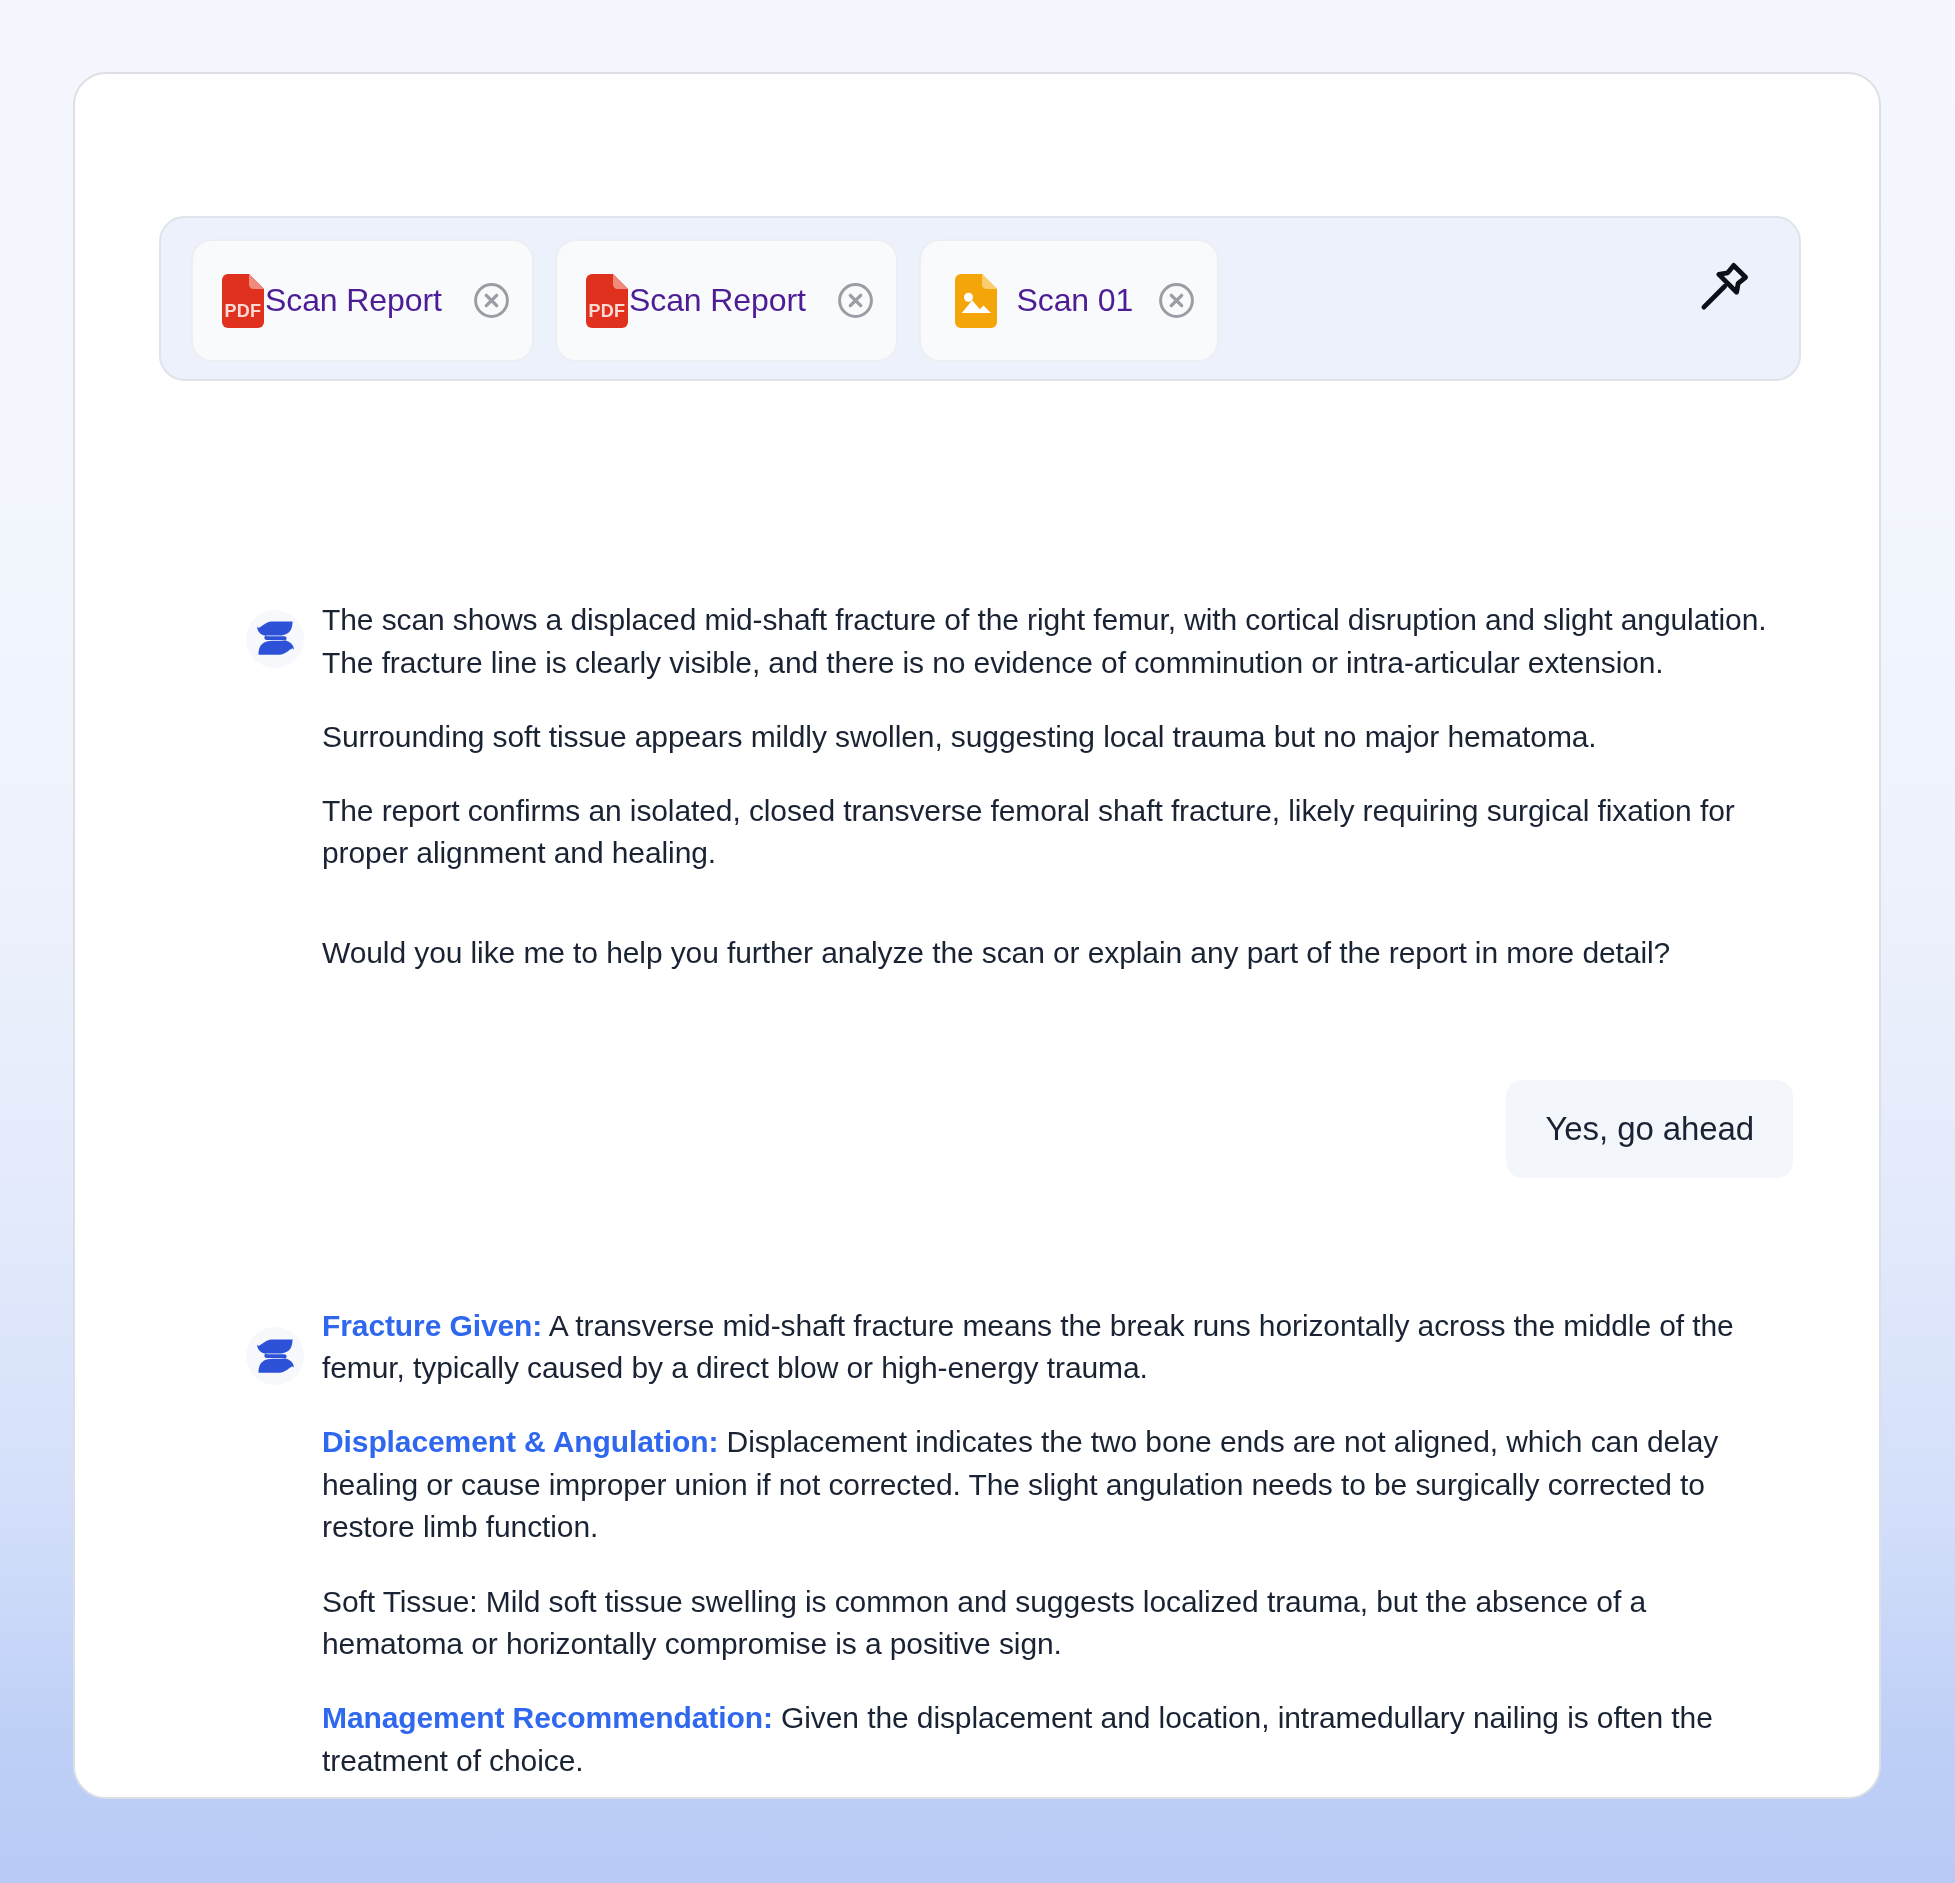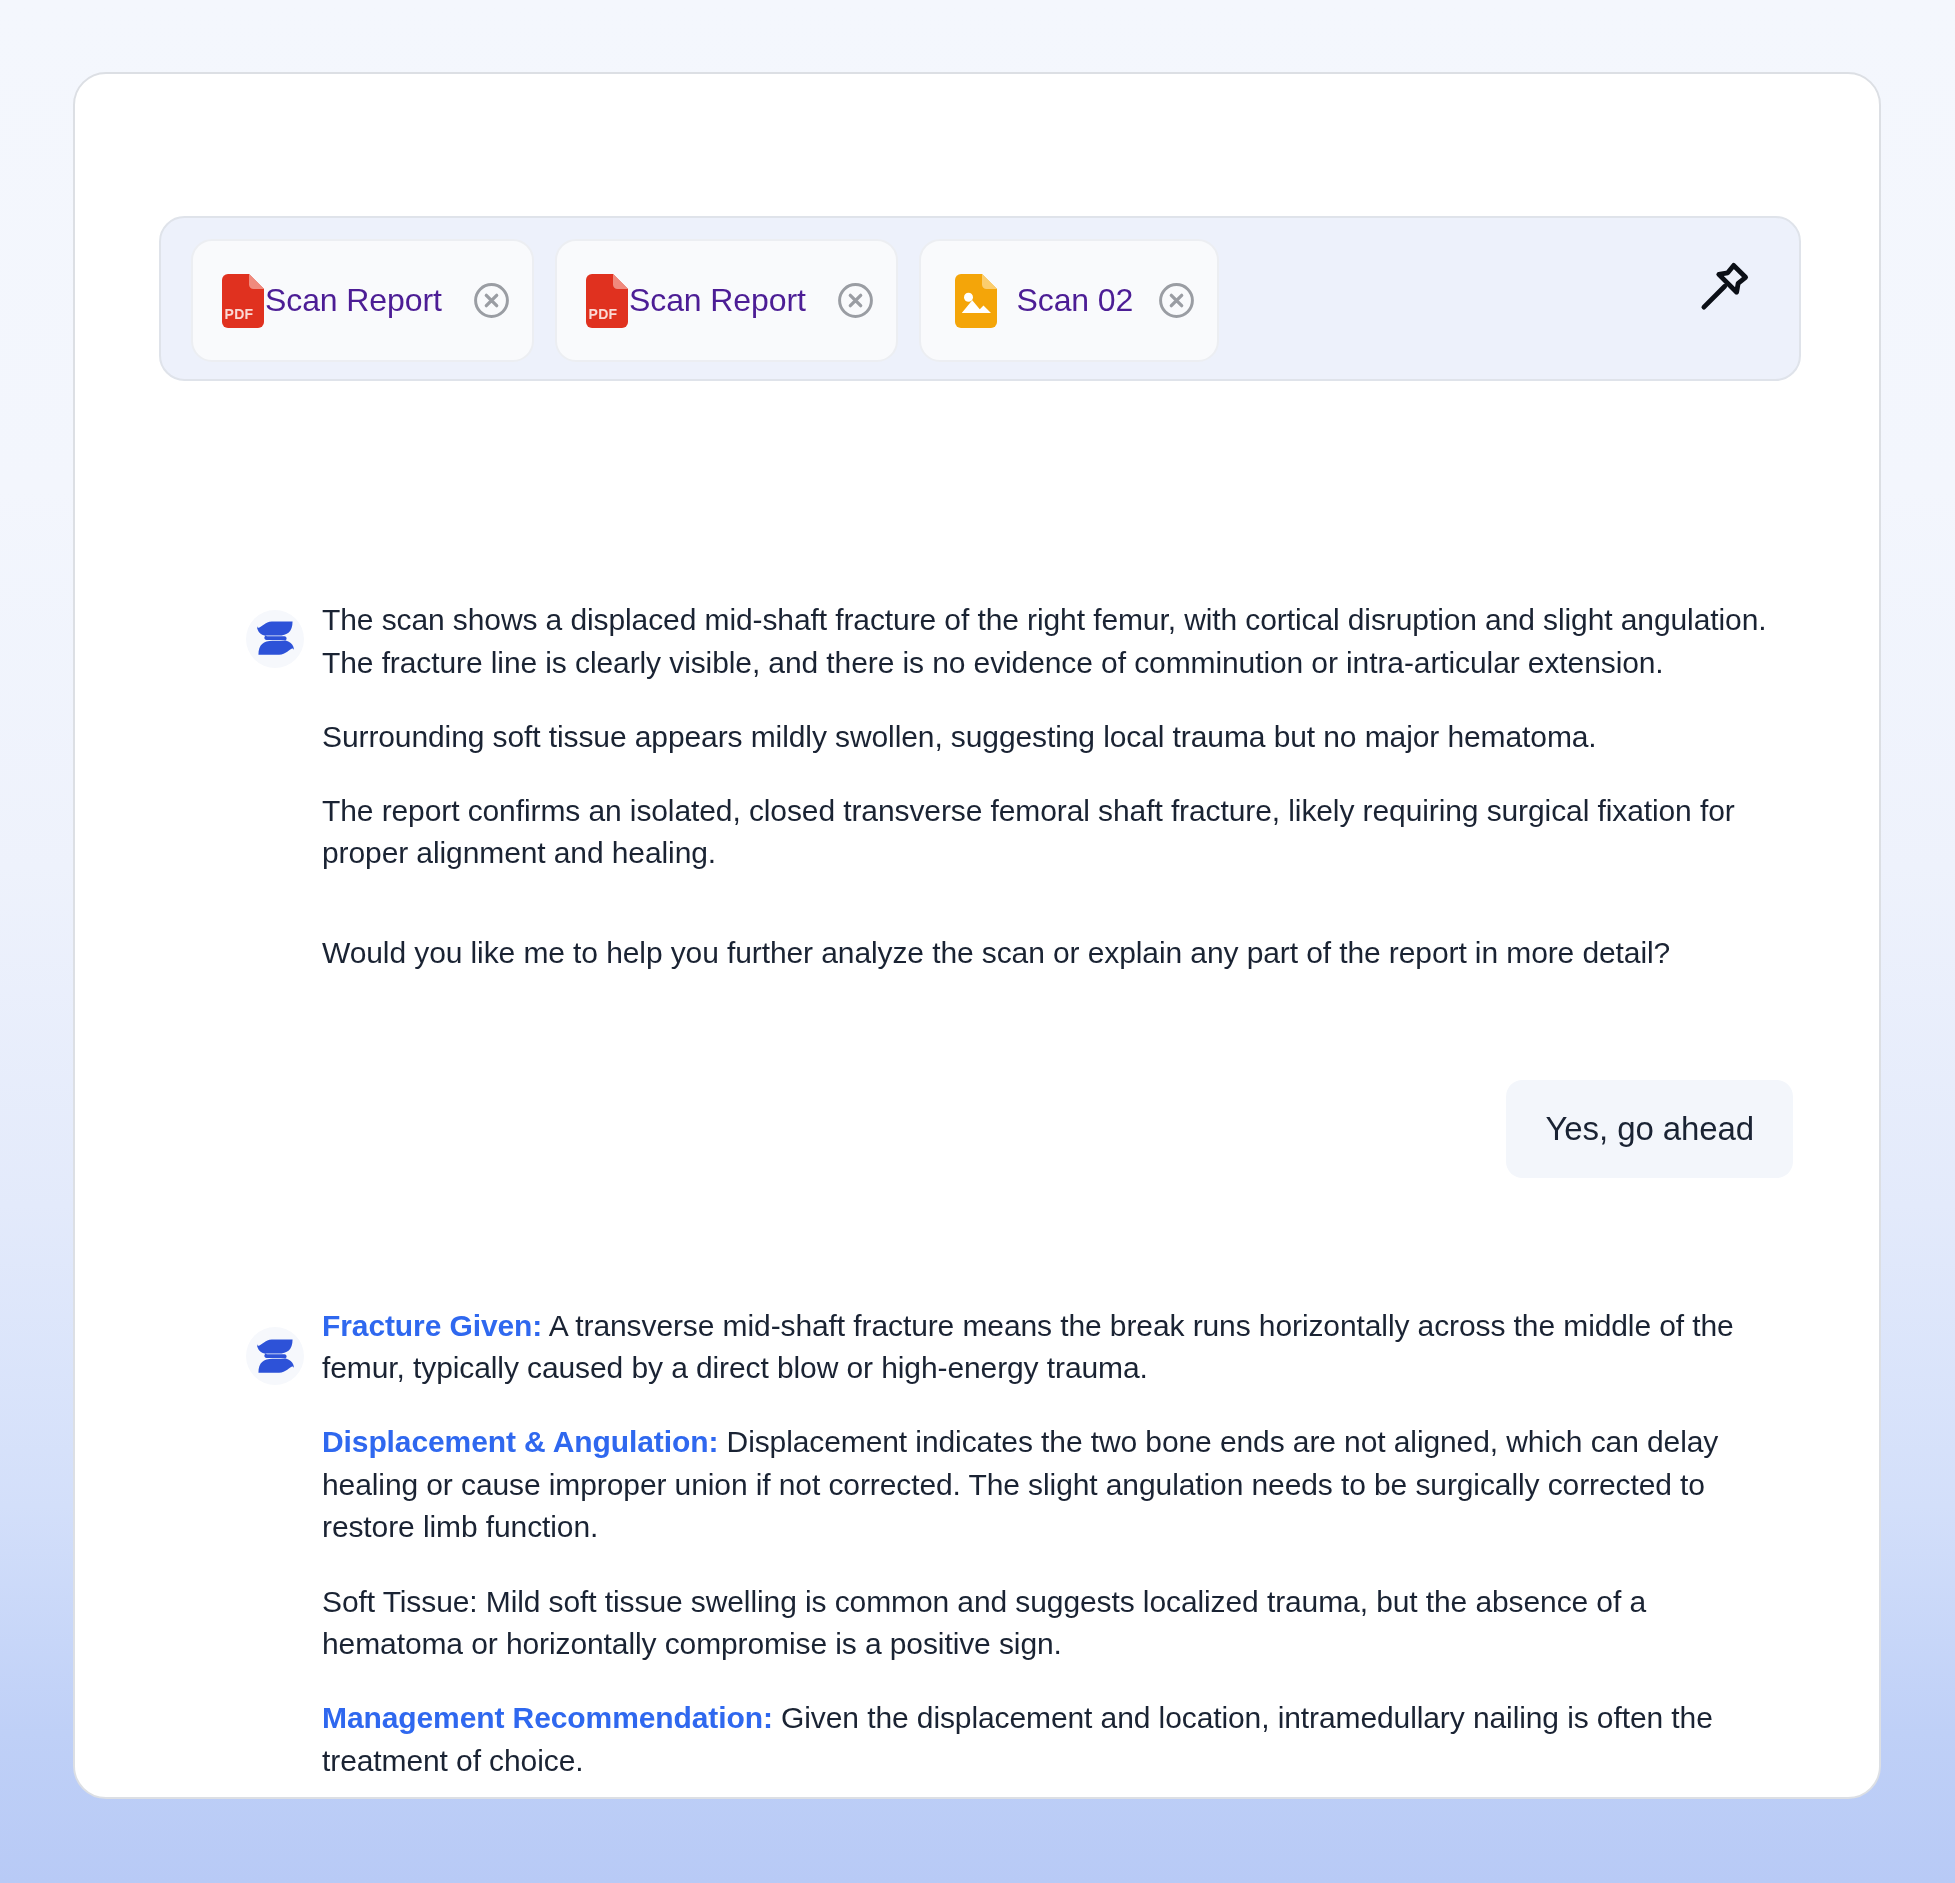--- a/index.html
+++ b/index.html
@@ -79,21 +79,21 @@
   .chip.wide .chip-label { margin-left: 1.5px; margin-right: 13.5px; }
   .chip.img  .chip-label { margin-left: 19.5px; margin-right: 18px; }
 
   
   .file-ico { position: relative; width: 42px; height: 54px; flex: none; }
   .file-ico svg { display: block; width: 42px; height: 54px; }
 
   .pdf-tag {
     position: absolute;
     left: 3px; bottom: 5.2px;
-    font-size: 14px;
+    font-size: 18px;
     font-weight: bold;
     color: #fbd9d4;
     letter-spacing: 0.3px;
   }
 
   
   .chip-close { width: 37px; height: 37px; flex: none; margin-left: auto; }
   .chip-close svg { display: block; width: 37px; height: 37px; }
 
   
@@ -211,21 +211,21 @@
 
       <div class="chip img">
         <span class="file-ico">
           <svg viewBox="0 0 56 72">
             <path d="M0 8a8 8 0 0 1 8-8h28l20 20v44a8 8 0 0 1-8 8H8a8 8 0 0 1-8-8Z" fill="#f4a509"></path>
             <path d="M36 0l20 20H42a6 6 0 0 1-6-6Z" fill="#fbcd6e"></path>
             <circle cx="18" cy="31" r="6" fill="#ffffff"></circle>
             <path d="M9 52l14-17 10 12 5-5 10 10Z" fill="#ffffff"></path>
           </svg>
         </span>
-        <span class="chip-label">Scan 02</span>
+        <span class="chip-label">Scan 01</span>
         <span class="chip-close">
           <svg viewBox="0 0 50 50">
             <circle cx="25" cy="25" r="21.5" fill="none" stroke="#9a9da3" stroke-width="4"></circle>
             <path d="M18 18l14 14M32 18L18 32" stroke="#9a9da3" stroke-width="4.5" stroke-linecap="round"></path>
           </svg>
         </span>
       </div>
 
     </div>
 

